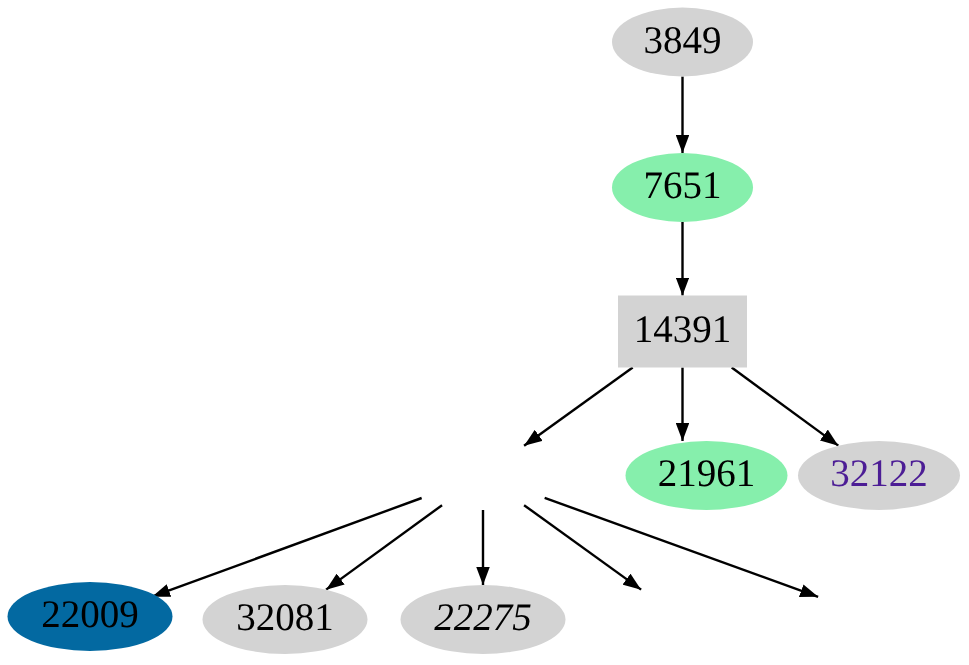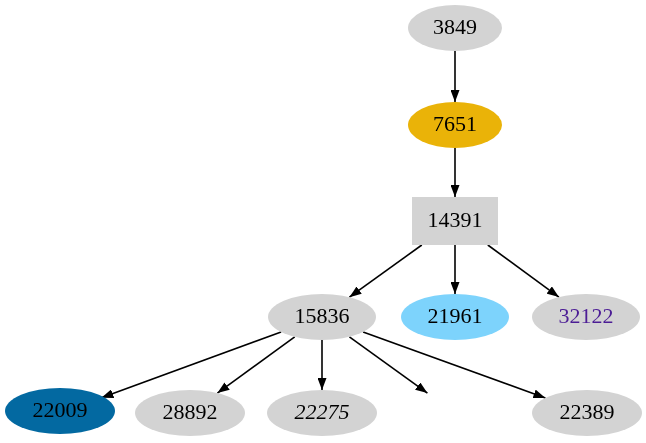--- a/index.html
+++ b/index.html
@@ -27,21 +27,21 @@
     width: 100%;
     height: 100%;
   }
   .node {
     position: absolute;
     display: flex;
     align-items: center;
     justify-content: center;
     box-sizing: border-box;
     color: #000000;
-    font-size: 22px;
+    font-size: 26px;
     line-height: 1;
     user-select: none;
   }
   .node.ellipse {
     border-radius: 50%;
   }
   .node.box {
     border-radius: 0;
   }
   .node span {
@@ -68,41 +68,35 @@
         <line x1="294.7" y1="336.8" x2="217.4" y2="393.1" stroke="#000000" stroke-width="1.6" marker-end="url(#arrowhead)"></line>
         <line x1="322.0" y1="340.0" x2="322.0" y2="390.0" stroke="#000000" stroke-width="1.6" marker-end="url(#arrowhead)"></line>
         <line x1="349.4" y1="336.8" x2="427.4" y2="393.1" stroke="#000000" stroke-width="1.6" marker-end="url(#arrowhead)"></line>
         <line x1="363.1" y1="331.9" x2="545.4" y2="397.9" stroke="#000000" stroke-width="1.6" marker-end="url(#arrowhead)"></line>
       </g>
   </svg>
   <div id="node-layer">
       <div class="node ellipse" style="left: 408px; top: 5px; width: 94px; height: 46px; background: rgb(211, 211, 211); color: rgb(0, 0, 0);">
         <span>3849</span>
       </div>
-      <div class="node ellipse" style="left: 408px; top: 102px; width: 94px; height: 46px; background: #eab308; color: rgb(0, 0, 0);">
+      <div class="node ellipse" style="left: 408px; top: 102px; width: 94px; height: 46px; background: #86efac; color: rgb(0, 0, 0);">
         <span>7651</span>
       </div>
       <div class="node box" style="left: 412px; top: 197px; width: 86px; height: 48px; background: rgb(211, 211, 211); color: rgb(0, 0, 0);">
         <span>14391</span>
       </div>
-      <div class="node ellipse" style="left: 268px; top: 294px; width: 108px; height: 46px; background: rgb(211, 211, 211); color: rgb(0, 0, 0);">
-        <span>15836</span>
-      </div>
-      <div class="node ellipse" style="left: 401px; top: 294px; width: 108px; height: 46px; background: #7dd3fc; color: rgb(0, 0, 0); text-align: center;">
+      <div class="node ellipse" style="left: 417px; top: 294px; width: 108px; height: 46px; background: #86efac; color: rgb(0, 0, 0); text-align: center;">
         <span>21961</span>
       </div>
       <div class="node ellipse" style="left: 532px; top: 294px; width: 108px; height: 46px; background: rgb(211, 211, 211); color: #4c1d95;">
         <span>32122</span>
       </div>
       <div class="node ellipse" style="left: 5px; top: 388px; width: 110px; height: 46px; background: #0369a1; color: rgb(0, 0, 0);">
         <span>22009</span>
       </div>
       <div class="node ellipse" style="left: 135px; top: 390px; width: 110px; height: 46px; background: rgb(211, 211, 211); color: rgb(0, 0, 0);">
-        <span>28892</span>
+        <span>32081</span>
       </div>
       <div class="node ellipse" style="left: 267px; top: 390px; width: 110px; height: 46px; background: rgb(211, 211, 211); color: rgb(0, 0, 0); font-style: italic;">
         <span>22275</span>
-      </div>
-      <div class="node ellipse" style="left: 532px; top: 390px; width: 110px; height: 46px; background: rgb(211, 211, 211); color: rgb(0, 0, 0);">
-        <span>22389</span>
       </div>
     </div>
 </div>
 
 </body></html>

